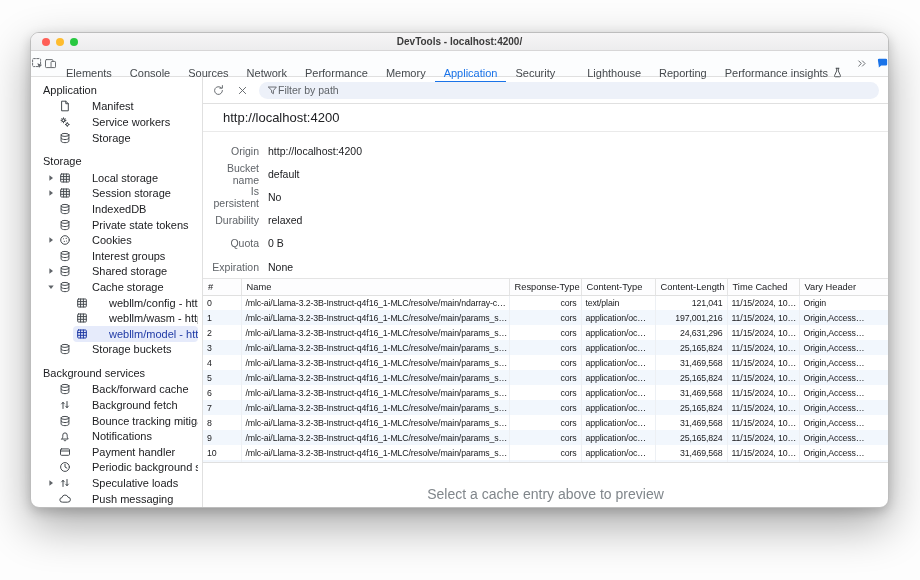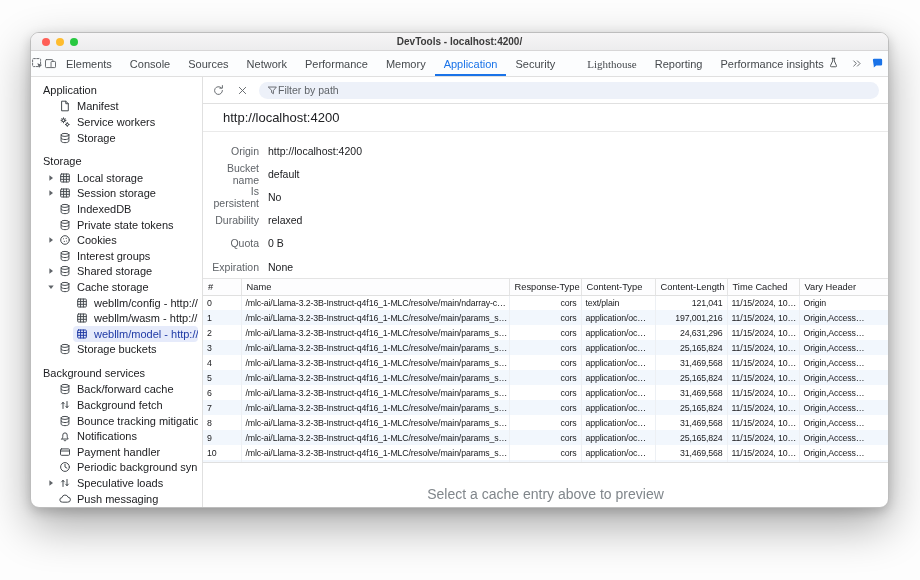--- a/index.html
+++ b/index.html
@@ -13,38 +13,38 @@
   
   .titlebar { height:18px; flex:none; background:linear-gradient(#f6f5f6,#ededee); border-bottom:1px solid #d7d6d7; position:relative; }
   .traffic { position:absolute; left:11px; top:5px; display:flex; gap:6px; }
   .dot { width:8px; height:8px; border-radius:50%; }
   .title { text-align:center; font-size:10px; line-height:18px; font-weight:bold; color:#3b3b3b; }
 
   
   .tabbar { height:26px; flex:none; display:flex; align-items:stretch; background:#fcfdfe; border-bottom:1px solid #e0e0e0; font-size:11px; color:#45494d; }
   .tool-ico { width:22px; display:flex; align-items:center; justify-content:center; color:#5f6368; }
   .tool-ico svg { width:13px; height:13px; }
-  .tab { padding:4px 9px; display:flex; align-items:center; gap:4px; white-space:nowrap; cursor:default; }
+  .tab { padding:16px 9px; display:flex; align-items:flex-start; gap:4px; white-space:nowrap; cursor:default; }
   .tab.active { color:#1a73e8; box-shadow: inset 0 -2px 0 #1a73e8; }
-  .tab.gapb { margin-left:14px;font-family:Liberation Serif, serif; }
+  .tab.gapb { margin-left:14px; }
   .tab .icon svg { width:11px; height:11px; }
   .tabbar-right { margin-left:auto; display:flex; align-items:center; padding-right:7px; gap:3px; color:#5f6368; }
   .tabbar-right .icon { display:flex; align-items:center; justify-content:center; width:18px; }
   .tabbar-right .icon svg { width:13px; height:13px; }
 
   
   .content { flex:1; display:flex; min-height:0; }
   .sidebar { width:172px; flex:none; border-right:1px solid #e0e0e0; padding-top:6px; font-size:11px; color:#202124; overflow:hidden; }
   .section { margin-bottom:9px; }
   .section-title { height:15.6px; line-height:15.6px; padding-left:12px; color:#202124; }
   .side-item { display:flex; align-items:center; height:15.6px; padding-left:12px; cursor:default; }
   .exp-slot { width:16px; flex:none; display:flex; align-items:center; justify-content:center; }
   .exp-slot svg { width:8px; height:8px; }
   .child-indent { width:17px; flex:none; }
-  .ib { display:flex; align-items:center; gap:5px; flex:1; height:100%; min-width:0; border-radius:4px; padding-left:3px; margin-left:-3px; margin-right:4px; }
+  .ib { display:flex; align-items:center; gap:20px; flex:1; height:100%; min-width:0; border-radius:4px; padding-left:3px; margin-left:-3px; margin-right:4px; }
   .ib.selected { background:#e6ebfb; color:#1f3aa5; }
   .ib .icon { width:13px; flex:none; display:flex; align-items:center; color:#454a4f; }
   .ib.selected .icon { color:#1f3aa5; }
   .ib .icon svg { width:12px; height:12px; }
   .ib .lbl { white-space:nowrap; overflow:hidden; }
 
   .main { flex:1; display:flex; flex-direction:column; min-width:0; }
   .toolbar { height:27px; flex:none; display:flex; align-items:center; gap:2px; padding:0 9px 0 4px; border-bottom:1px solid #e0e0e0; }
   .tb-btn { width:22px; height:22px; display:flex; align-items:center; justify-content:center; color:#5f6368; }
   .tb-btn svg { width:13px; height:13px; }

